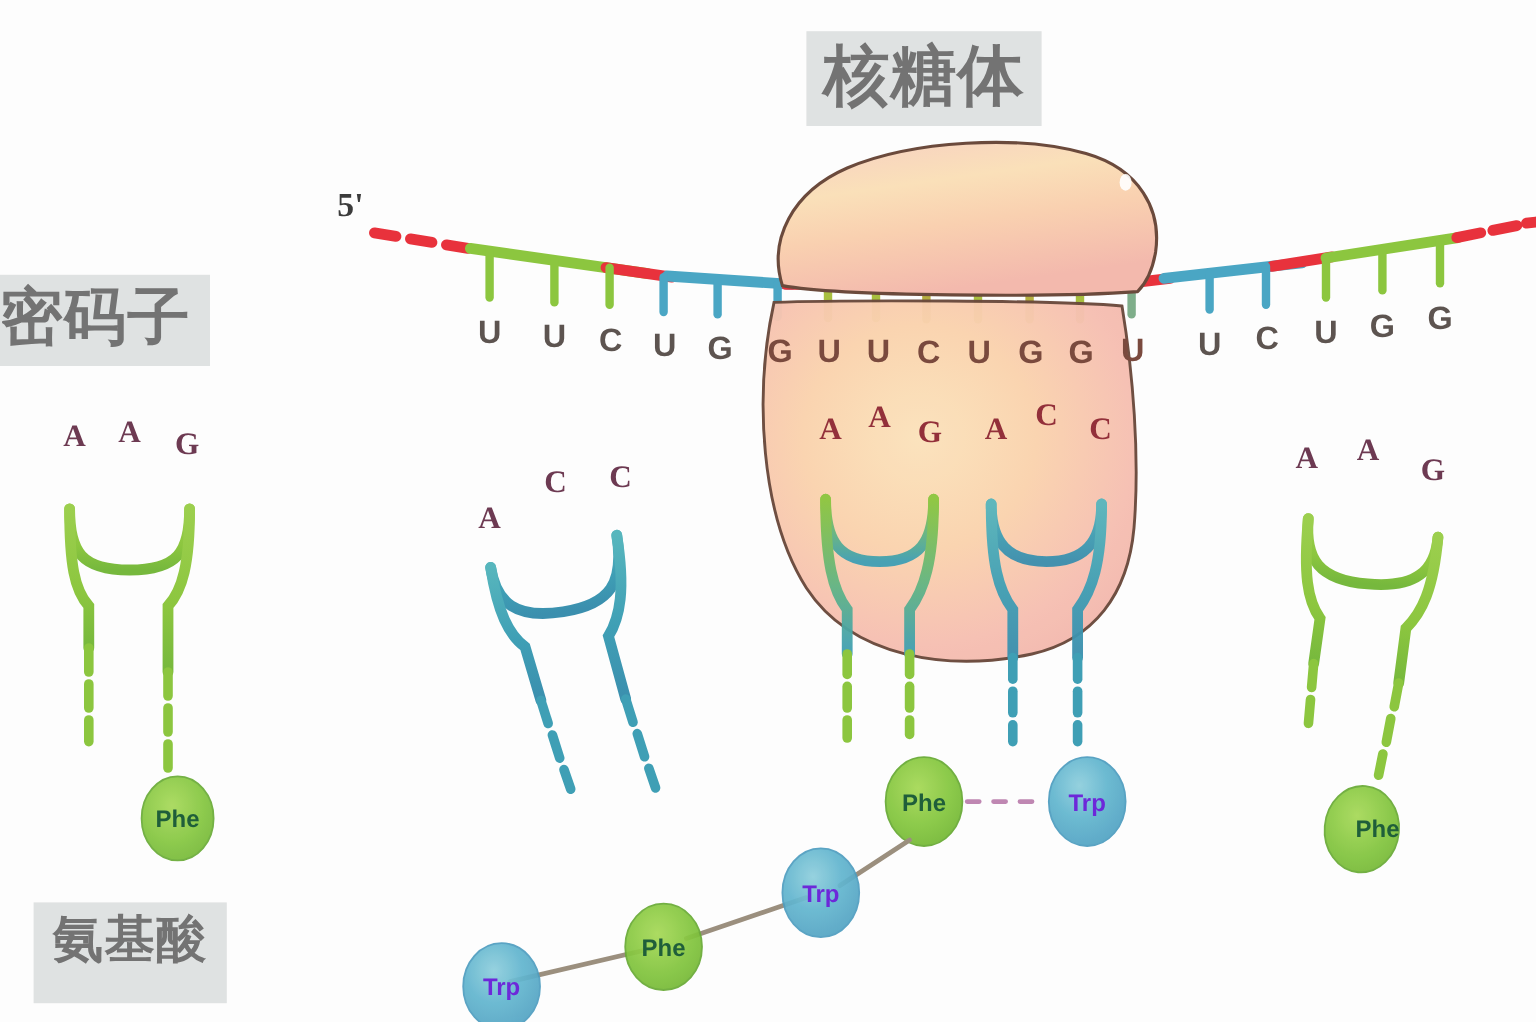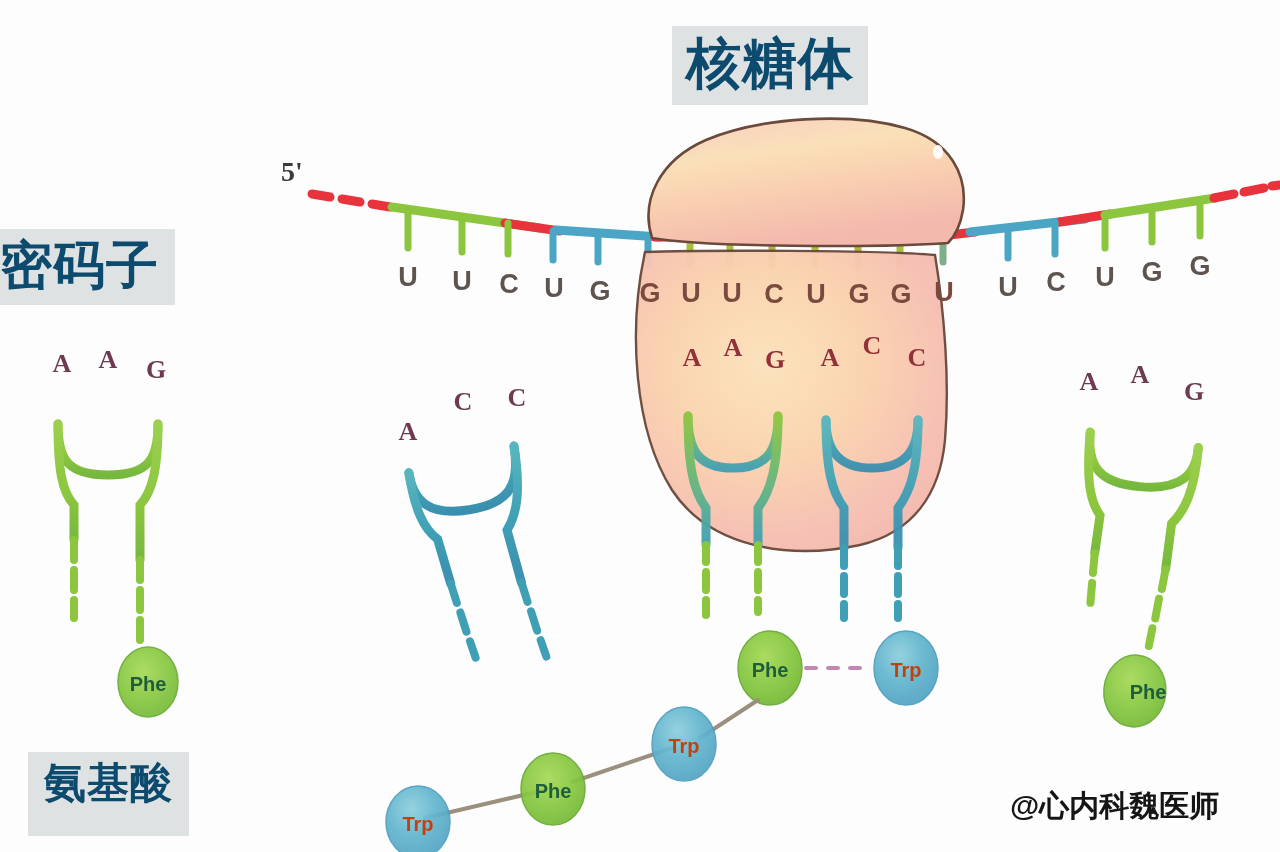--- a/index.html
+++ b/index.html
@@ -18,21 +18,21 @@
   #art {
     position: absolute;
     left: 0; top: 0;
     width: 1280px;
     height: 852px;
   }
   
   .label {
     position: absolute;
     background: #dfe2e2;
-    color: #0c4a6e;
+    color: #737373;
     font-family: "Liberation Sans", sans-serif;
     font-weight: 700;
     line-height: 1.0;
     white-space: nowrap;
     letter-spacing: 1px;
   }
   #label-ribosome {
     left: 672px; top: 26px;
     font-size: 55px;
     padding: 10px 14px 14px 14px;
@@ -93,21 +93,21 @@
   .aa-text {
     position: absolute;
     font-family: "Liberation Sans", sans-serif;
     font-size: 20px;
     font-weight: 700;
     color: #1f5e3a;
     transform: translate(-50%, -50%);
     white-space: nowrap;
     pointer-events: none;
   }
-  .aa-text.blue { color: #c2410c; }
+  .aa-text.blue { color: #6d28d9; }
   #five-prime {
     position: absolute;
     left: 292px; top: 172px;
     font-family: "Liberation Serif", serif;
     font-size: 28px;
     font-weight: 700;
     color: #3b3b3b;
     transform: translate(-50%, -50%);
   }
 </style>
@@ -392,15 +392,14 @@
 
   <span class="aa-text blue" style="left:418px; top:824px;">Trp</span>
   <span class="aa-text" style="left:553px; top:791px;">Phe</span>
   <span class="aa-text blue" style="left:684px; top:746px;">Trp</span>
 
   <span id="five-prime">5'</span>
 
   <div class="label" id="label-ribosome">核糖体</div>
   <div class="label" id="label-codon">密码子</div>
   <div class="label" id="label-aminoacid">氨基酸</div>
-  <div id="watermark">@心内科魏医师</div>
 
 </div>
 
 </body></html>

